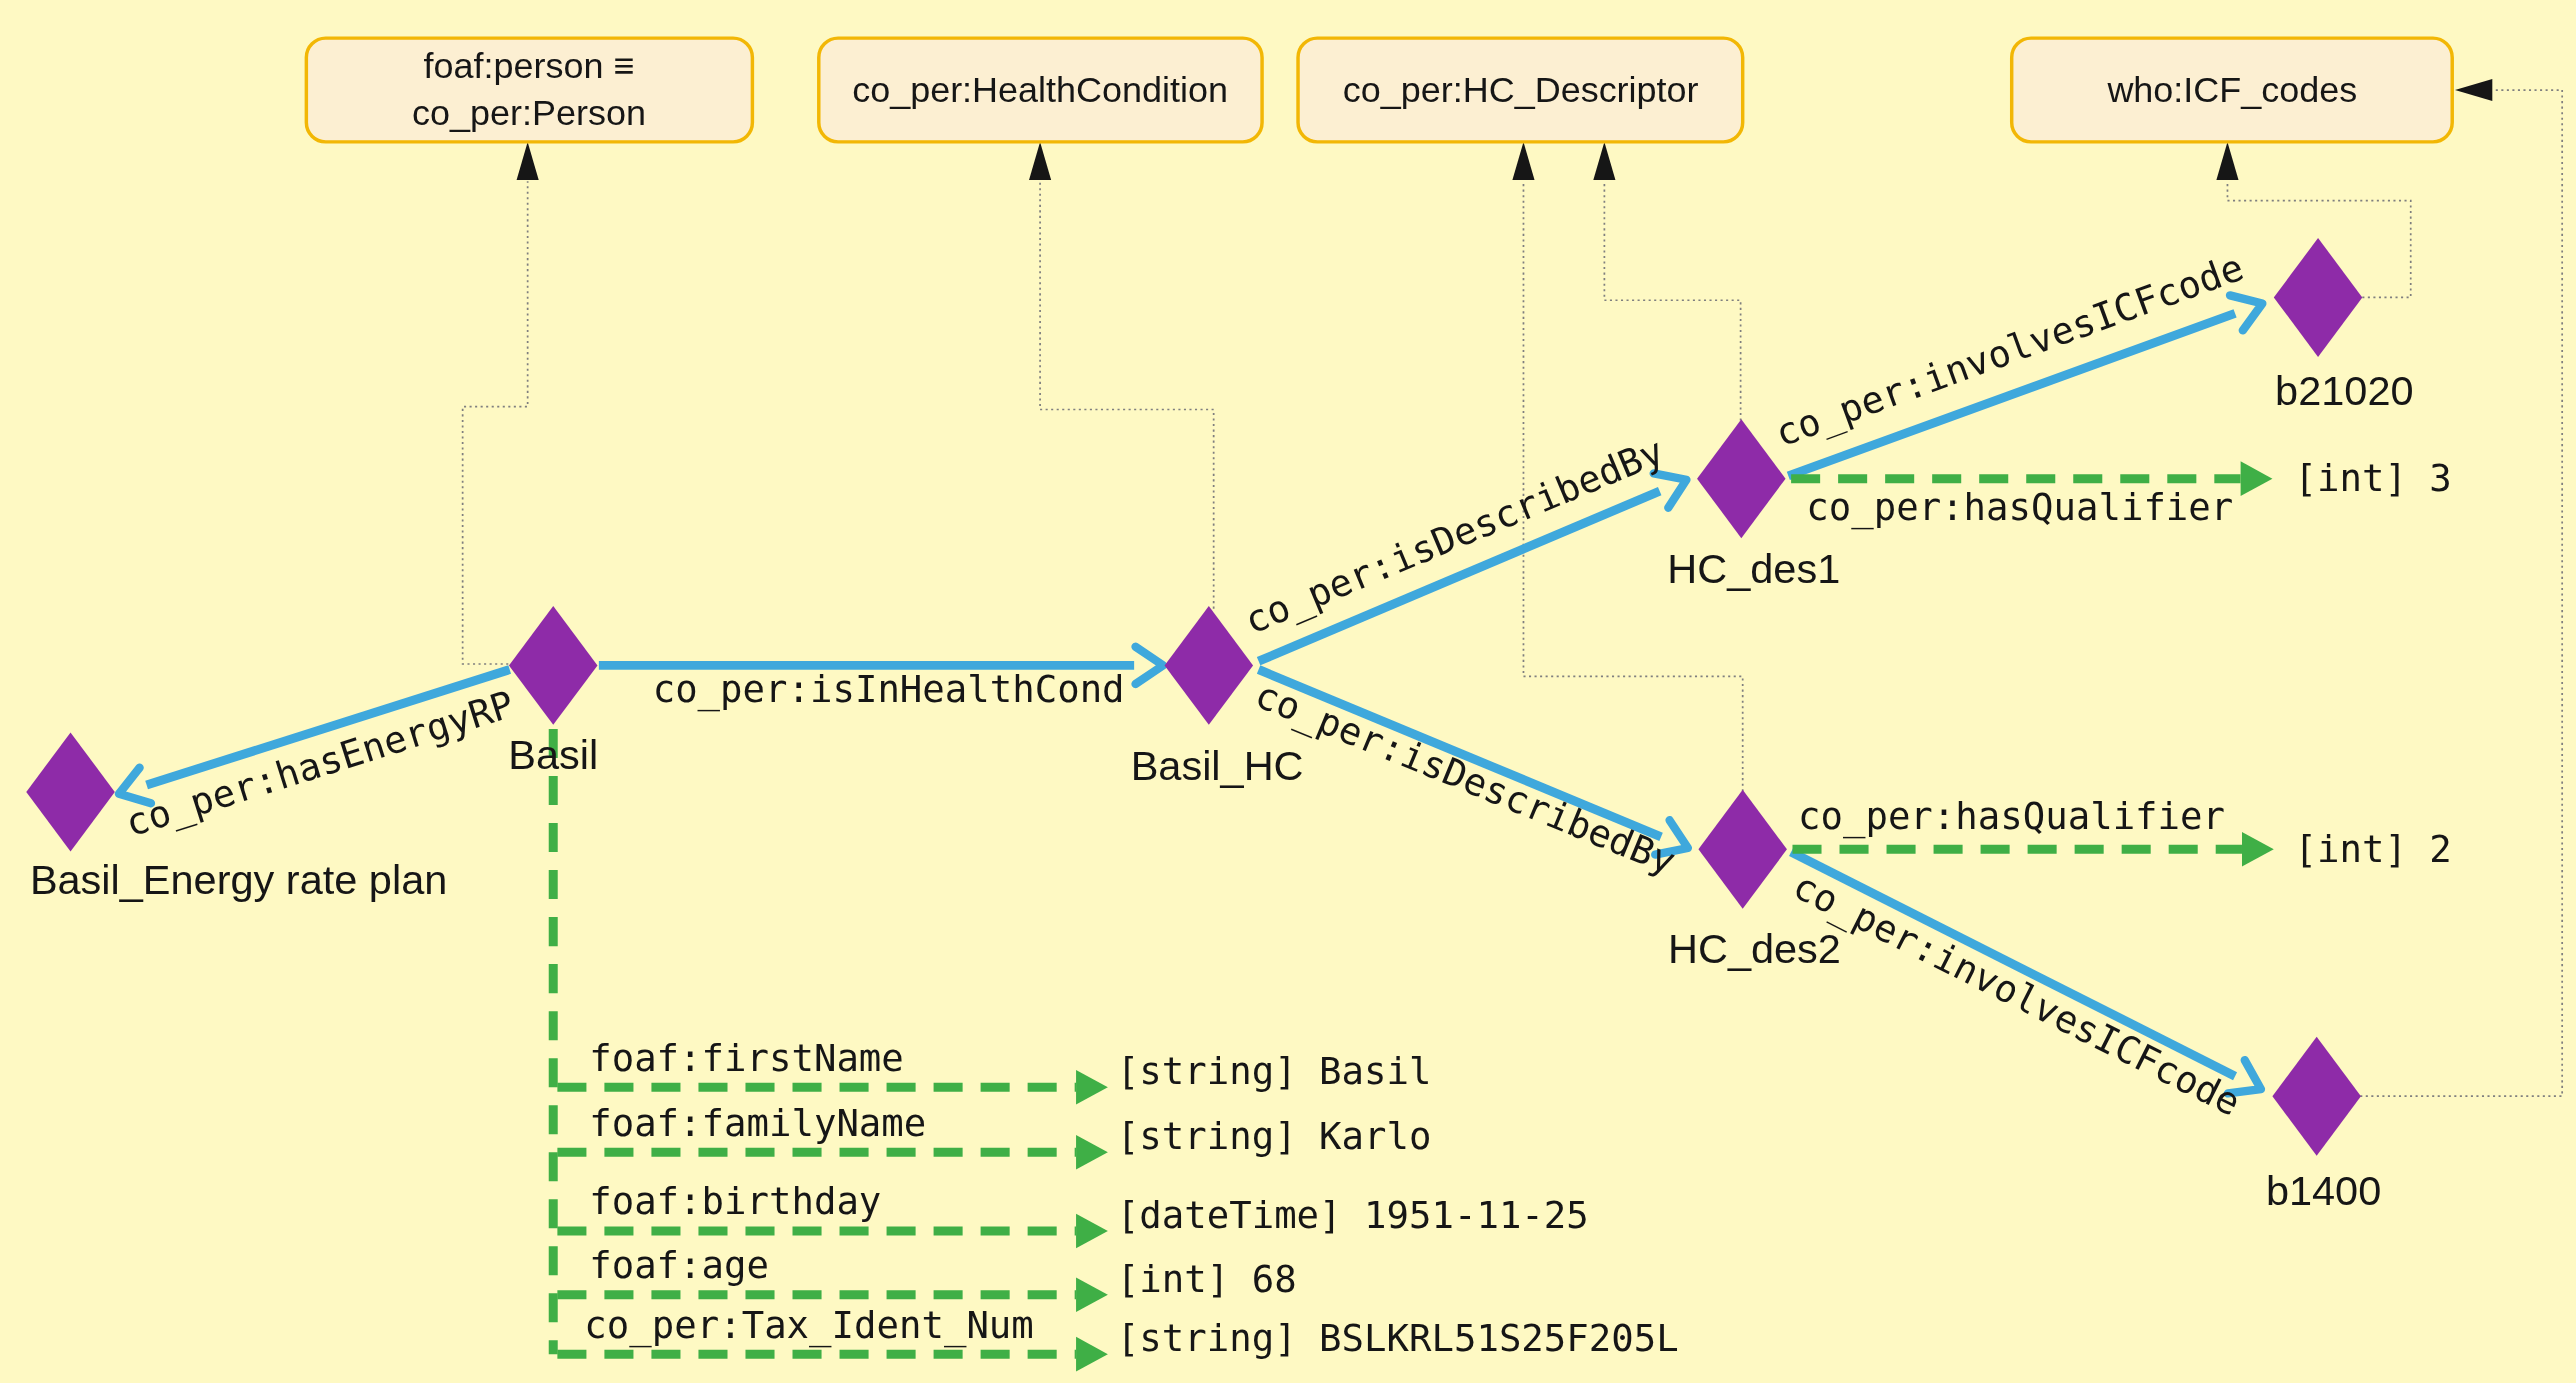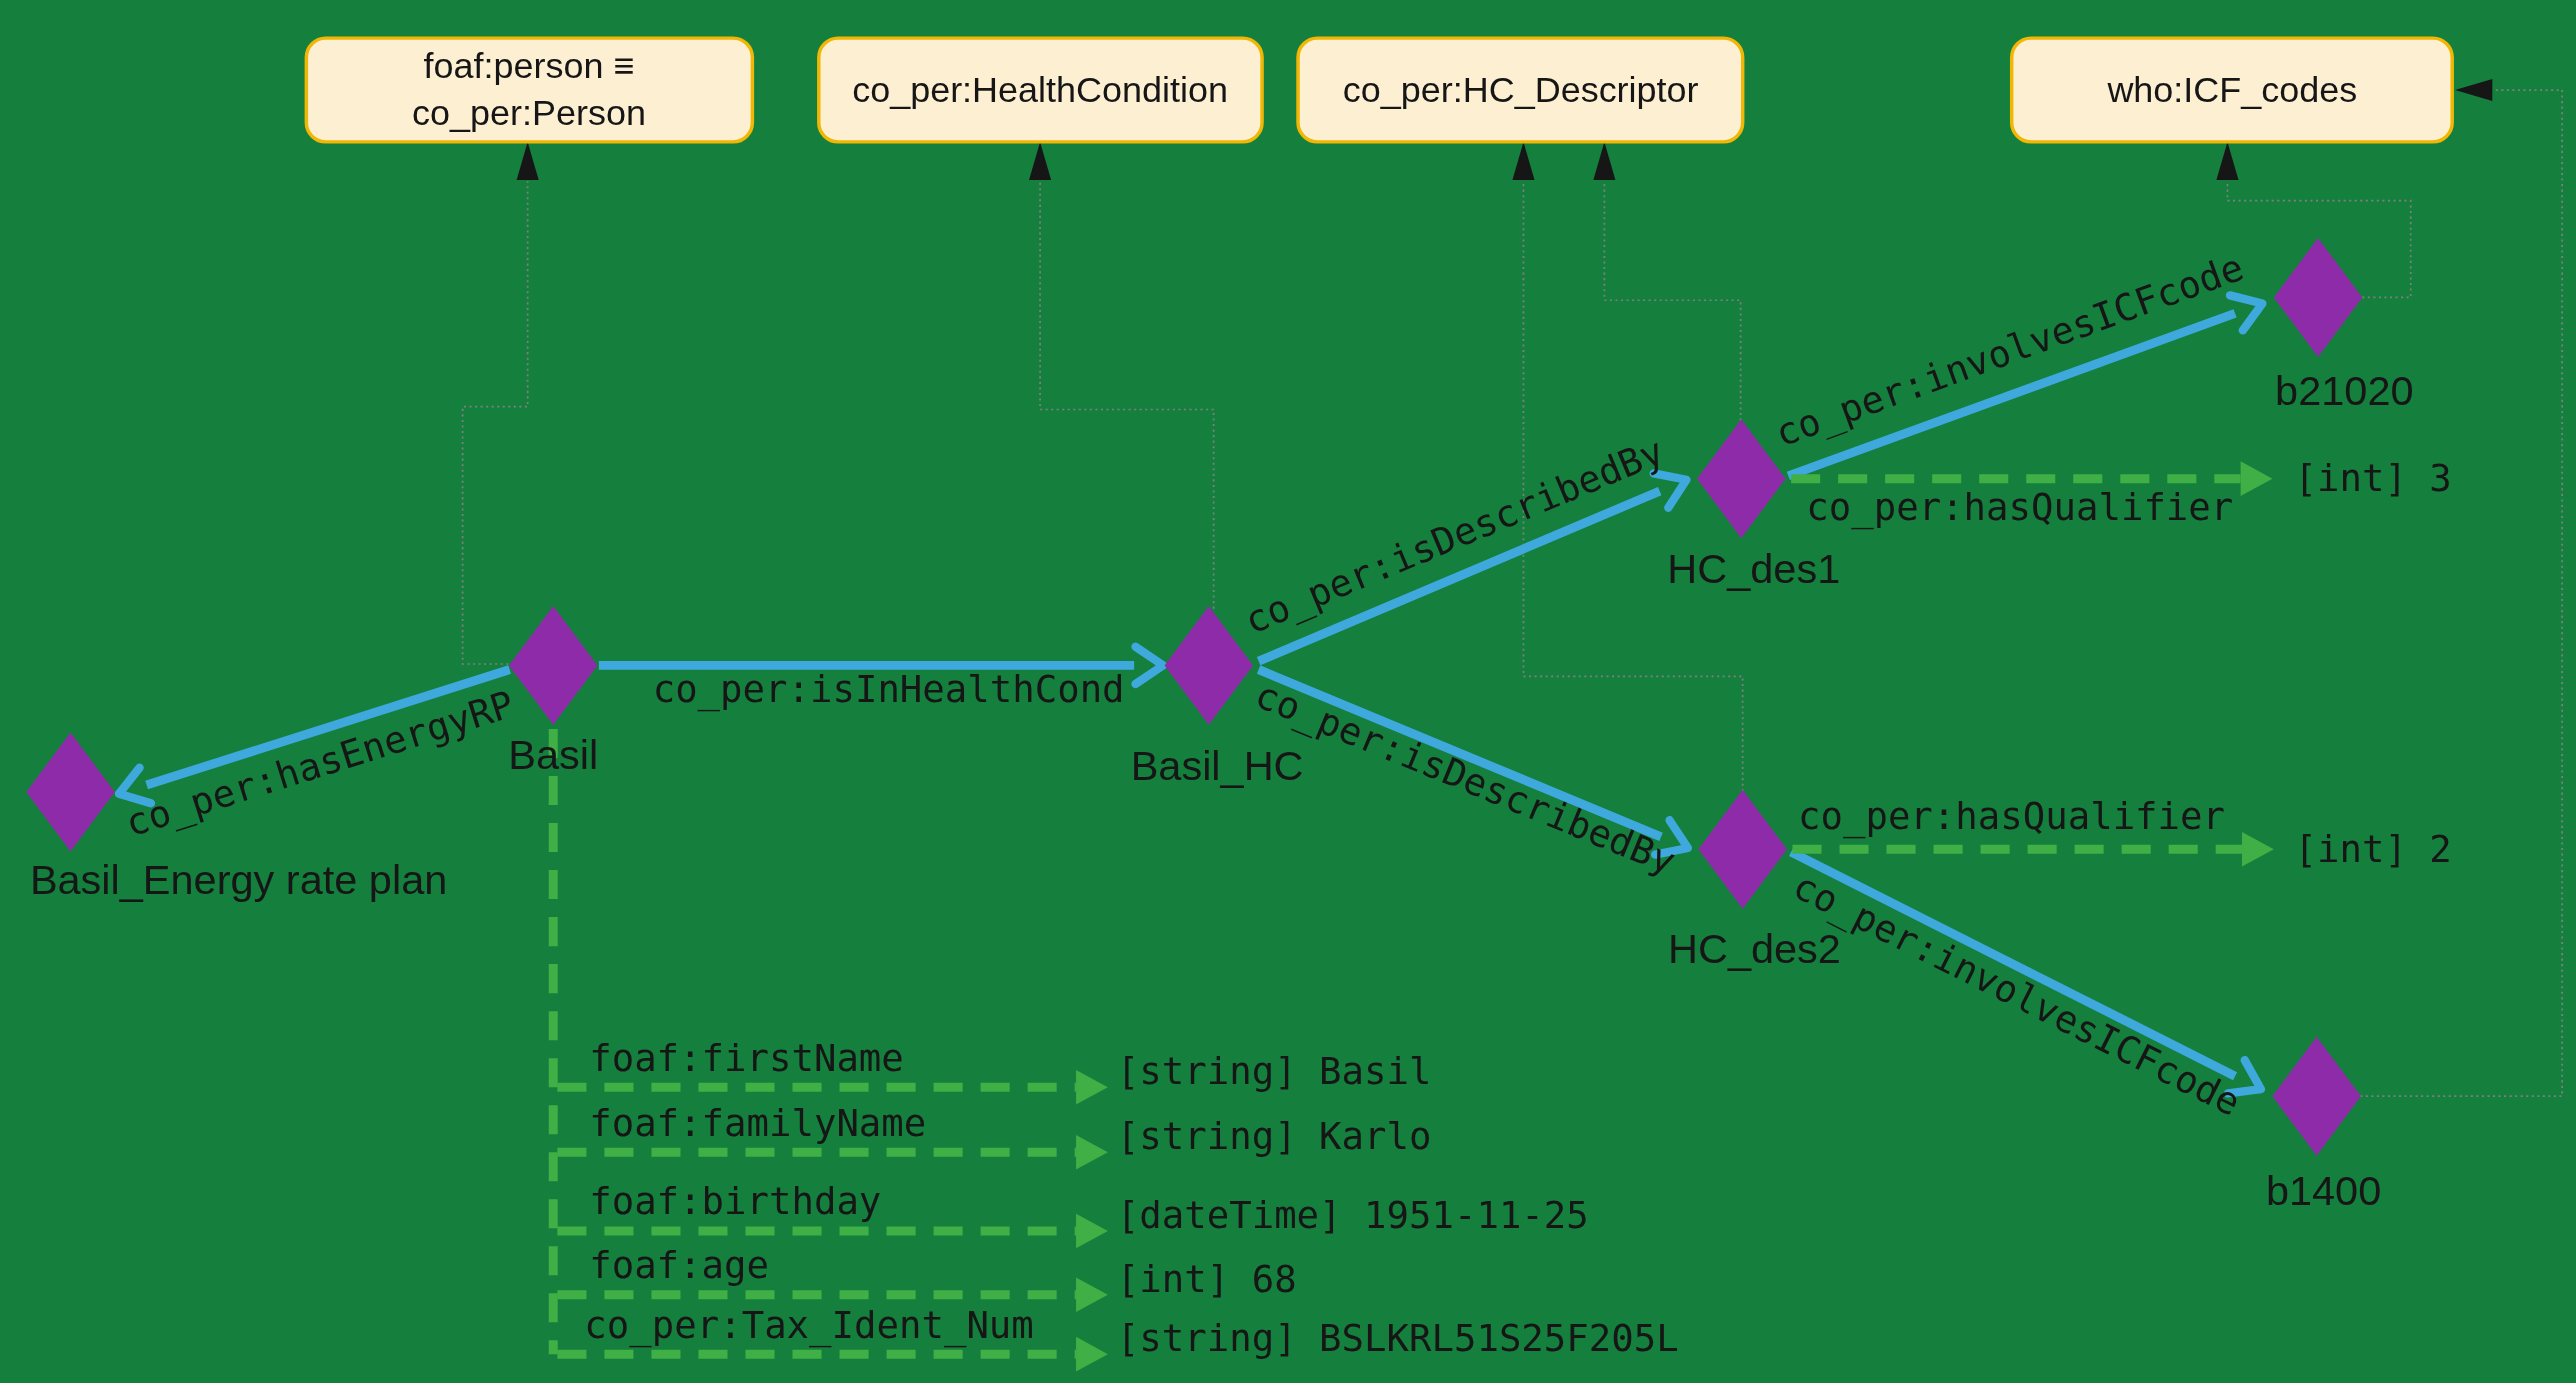--- a/index.html
+++ b/index.html
@@ -1,16 +1,16 @@
 <!DOCTYPE html>
 <html style="--class_fill: #FCEFD2; --class_border: #F2B705; --instance_fill: #8E2BA8; --object_property: #3FA8DC; --datatype_property: #3FAF46; --connector: #7F7F7F;font-size:11px"><head>
 <meta charset="utf-8">
 <style>
   html,body{margin:0;padding:0;background:#ffffff;}
-  #stage{width:2576px;height:1384px;position:relative;background:#15803d;}
+  #stage{width:2576px;height:1384px;position:relative;background:#fef9c3;}
   svg{display:block;}
   .class-box{fill:var(--class_fill);stroke:var(--class_border);stroke-width:5px;}
   .diamond{fill:var(--instance_fill);}
   .op{stroke:var(--object_property);stroke-width:13px;fill:none;}
   .dp{stroke:var(--datatype_property);stroke-width:13px;fill:none;stroke-dasharray:42 26;}
   .conn{stroke:var(--connector);stroke-width:2.5px;fill:none;stroke-dasharray:3 5;}
   .type-arrow{fill:#161616;}
   text{fill:#161616;}
   .t-class{font:400 52px "Liberation Sans", sans-serif;}
   .t-node{font:400 60px "Liberation Sans", sans-serif;}

